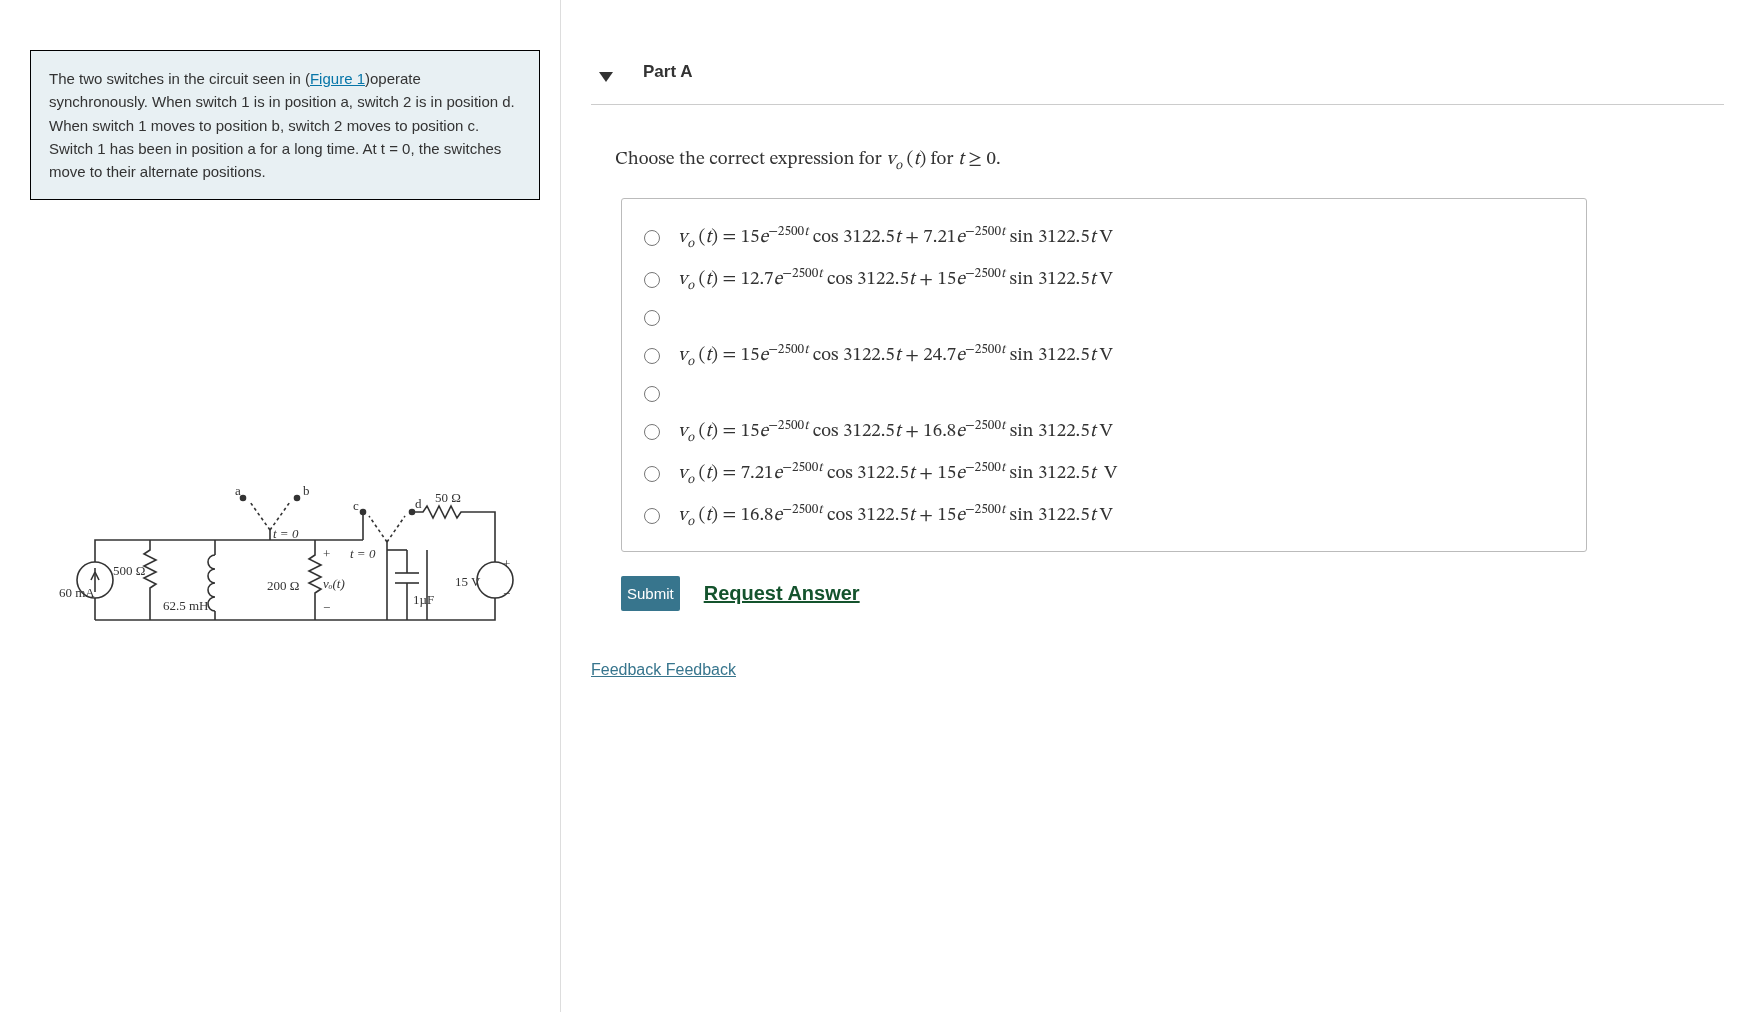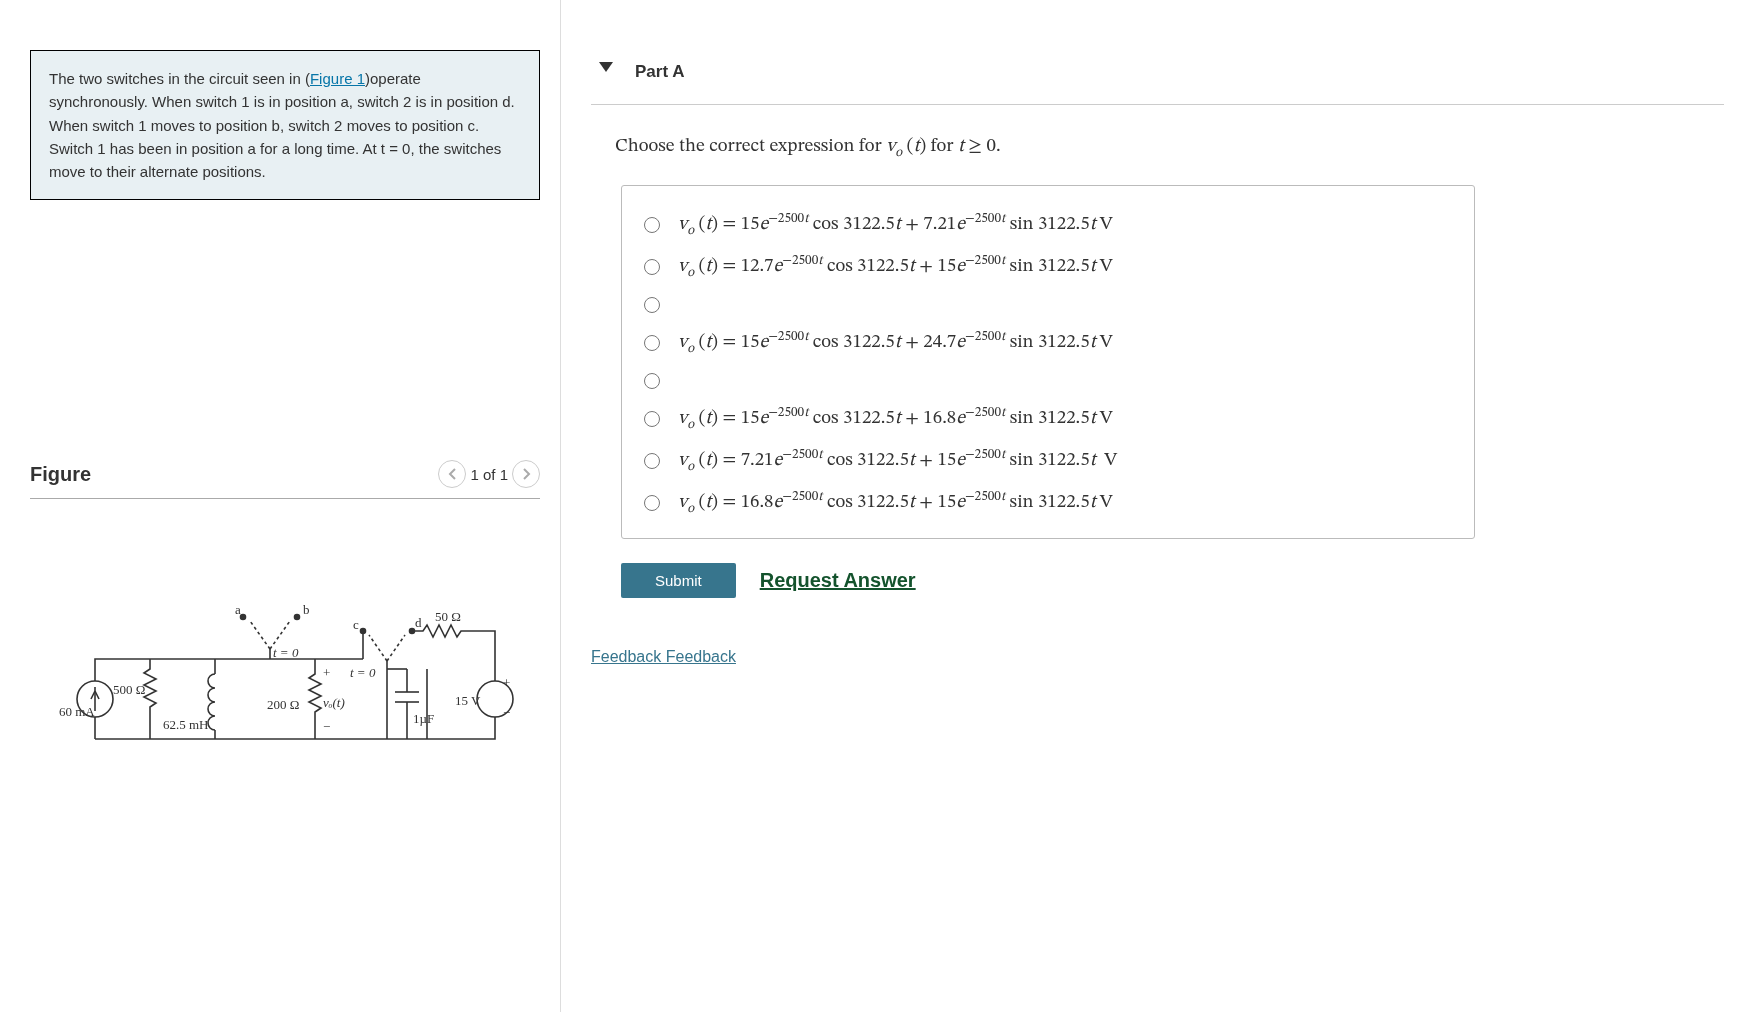--- a/index.html
+++ b/index.html
@@ -51,40 +51,40 @@
   }
   .figure-img {
     margin-top: 80px;
     display: flex;
     justify-content: center;
   }
   .figure-img svg { display:block; }
 
   .part-header {
     display: flex;
-    align-items: flex-start;
-    gap: 22px;
+    align-items: flex-end;
+    gap: 30px;
     padding: 22px 0 22px 8px;
     border-bottom: 1px solid #ccc;
-    margin: 28px 0 30px 0;
+    margin: 28px 0 43px 0;
   }
   .tri {
     width: 0; height: 0;
     border-left: 7px solid transparent;
     border-right: 7px solid transparent;
     border-top: 10px solid #333;
   }
   .part-title { font-weight: bold; font-size: 17px; }
   .question-prompt { font-size: 16px; margin: 0 0 26px 24px; }
   .options-box {
     border: 1px solid #bbb;
     border-radius: 3px;
     margin-left: 30px;
     padding: 18px 22px 14px 22px;
-    width: 854px;
+    width: 966px;
   }
   .opt-row {
     display: flex;
     align-items: center;
     gap: 18px;
     padding: 9px 0;
   }
   .opt-row input[type=radio] {
     width: 16px; height: 16px; margin: 0;
   }
@@ -93,56 +93,40 @@
     font-size: 19px;
   }
   .math i { font-style: italic; }
   .math .sub { font-size: 0.7em; position: relative; top: 0.4em; }
   .math .sup { font-size: 0.7em; position: relative; top: -0.55em; }
   .actions { margin: 24px 0 0 30px; display: flex; align-items: center; gap: 24px; }
   .btn-submit {
     background: #37758d;
     color: #fff;
     border: none;
-    padding: 9px 34px;
+    padding: 9px 6px;
     font-size: 15px;
     border-radius: 2px;
   }
   .req-link { color: #14532d; font-weight: bold; font-size: 20px; text-decoration: underline; cursor: pointer; }
   .feedback-link { color: #37758d; font-size: 16px; text-decoration: underline; cursor: pointer; margin-top: 50px; display: inline-block; }
 
   
   .fl { font-family: Georgia, serif; font-size: 13px; }
 </style>
 </head>
 <body>
 
 <div class="page">
   <div class="left-col">
     <div class="problem-box">
       <span>The two switches in the circuit seen in (</span><a>Figure 1</a><span>)operate synchronously. When switch 1 is in position a, switch 2 is in position d. When switch 1 moves to position b, switch 2 moves to position c. Switch 1 has been in position a for a long time. At t = 0, the switches move to their alternate positions.</span>
     </div>
 
     <div class="figure-block">
-      <div class="figure-header">
-        <span class="figure-title">Figure</span>
-        <span class="fig-nav">
-          <span class="rnd">
-            <svg width="9" height="12" viewBox="0 0 9 12">
-                <path d="M7 1 L2 6 L7 11" stroke="#aaa" stroke-width="2" fill="none"></path>
-              </svg>
-          </span>
-          <span>1 of 1</span>
-          <span class="rnd">
-            <svg width="9" height="12" viewBox="0 0 9 12">
-                <path d="M2 1 L7 6 L2 11" stroke="#aaa" stroke-width="2" fill="none"></path>
-              </svg>
-          </span>
-        </span>
-      </div>
 
       <div class="figure-img">
         <svg width="460" height="200" viewBox="0 0 460 200">
 
           <g stroke="#333" stroke-width="1.6" fill="none">
 
             <path d="M40 160 L40 80 L50 80"></path>
             <path d="M40 160 L260 160"></path>
 
             <circle cx="40" cy="120" r="18" fill="#fff"></circle>

